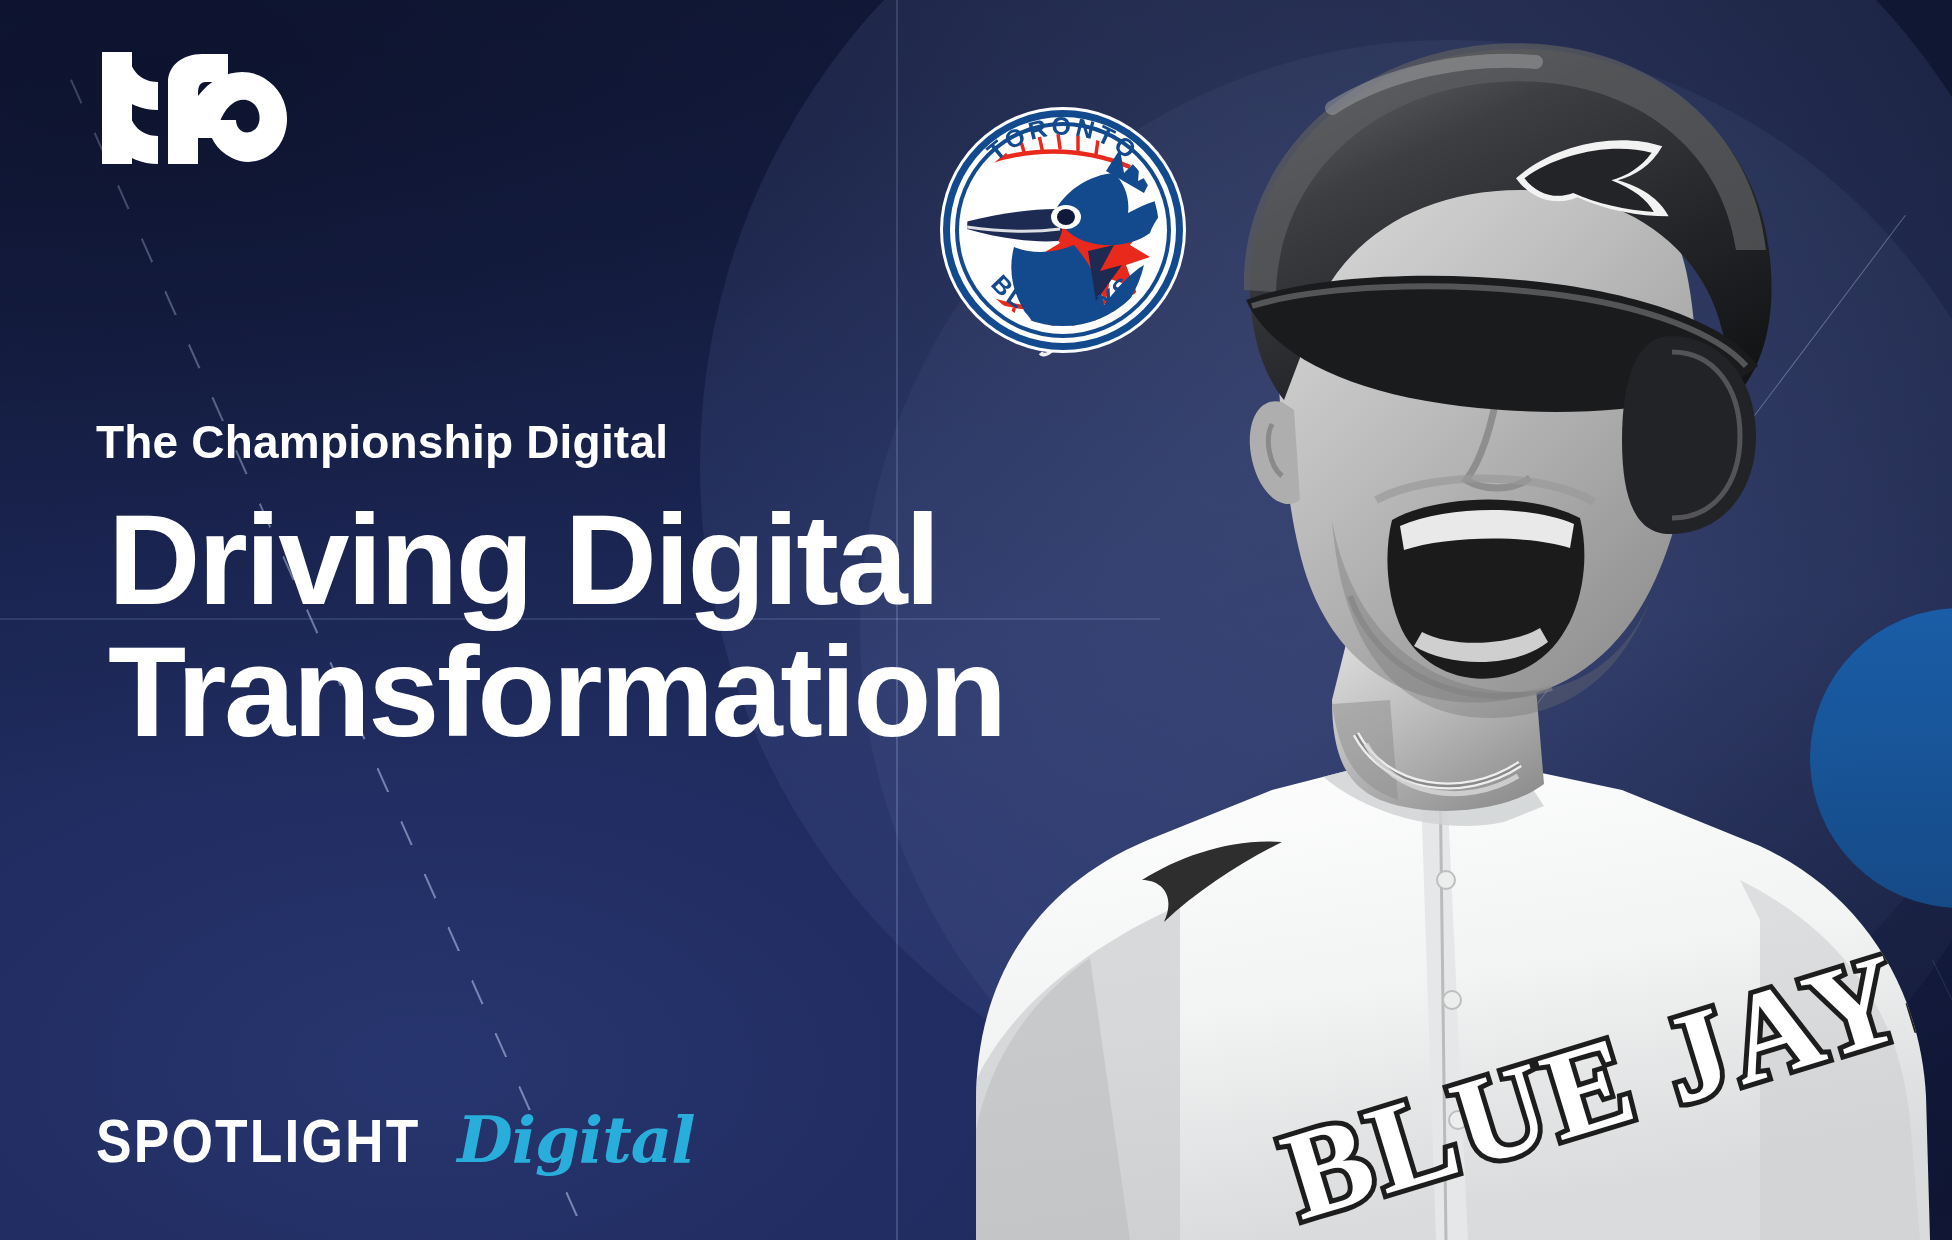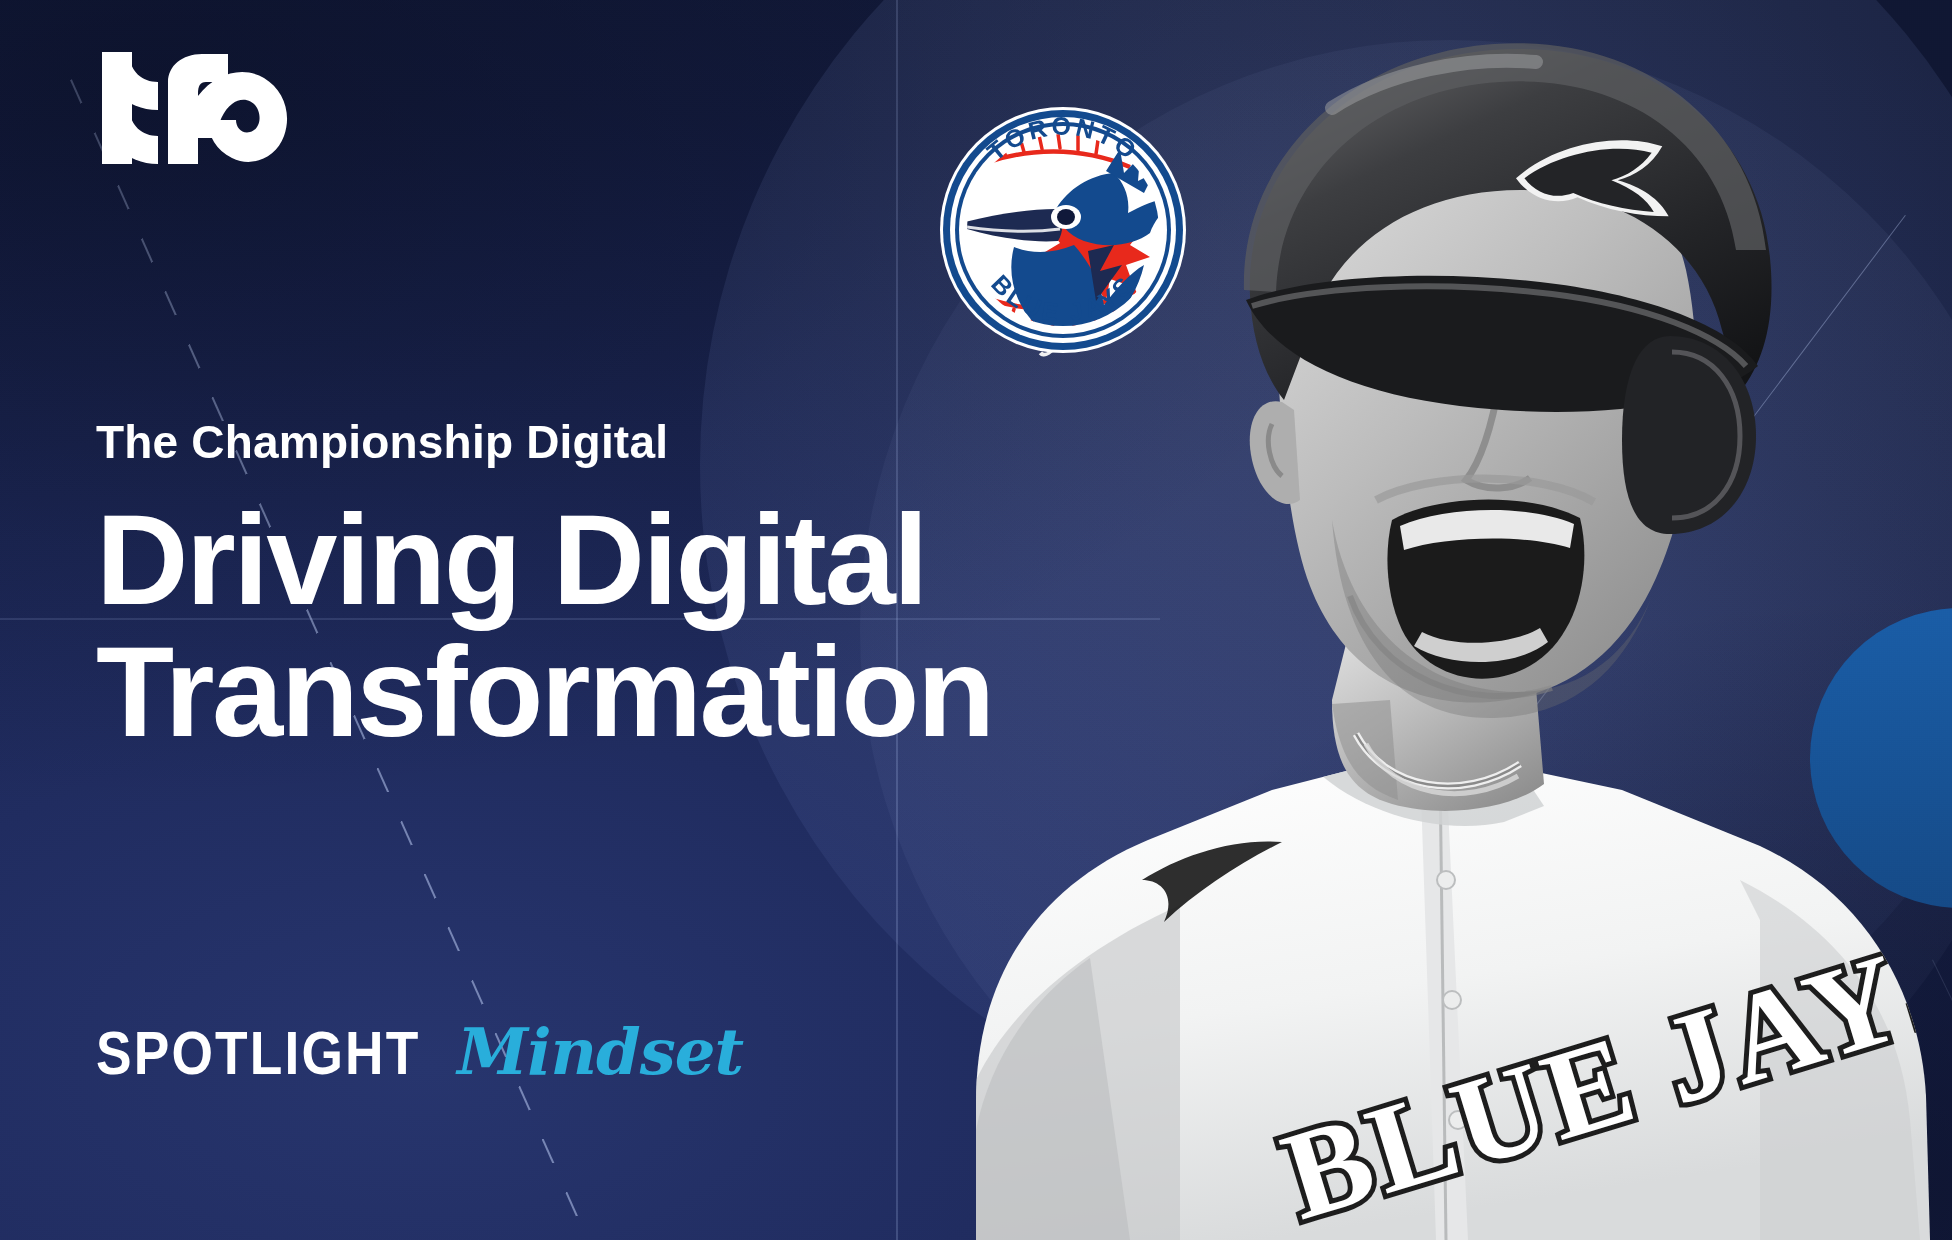--- a/index.html
+++ b/index.html
@@ -159,29 +159,29 @@
     margin: 0 0 28px 0;
     white-space: nowrap;
   }
   .headline {
     font-family: "Liberation Sans", sans-serif;
     font-weight: 700;
     font-size: 128px;
     line-height: 1.03;
     letter-spacing: -2.5px;
     color: #ffffff;
-    margin: 0;
+    margin: 12px;
   }
   .headline .hl-line { display: block; white-space: nowrap; }
 
   
   .series-lockup {
     position: absolute;
     left: 96px;
-    top: 1020px;
+    top: 1108px;
     display: flex;
     align-items: baseline;
     gap: 22px;
     z-index: 6;
   }
   .series-word {
     font-family: "Liberation Sans Narrow", "Liberation Sans", sans-serif;
     font-weight: 700;
     font-size: 62px;
     letter-spacing: 2.5px;
@@ -441,17 +441,17 @@
   <div class="text-block">
     <p class="eyebrow">The Championship Digital</p>
     <h1 class="headline">
       <span class="hl-line">Driving Digital</span>
       <span class="hl-line">Transformation</span>
     </h1>
   </div>
 
   <div class="series-lockup">
     <span class="series-word">SPOTLIGHT</span>
-    <span class="series-script">Mindset</span>
+    <span class="series-script">Digital</span>
   </div>
 
   <div class="bg-grain"></div>
 </div>
 
 </body></html>

